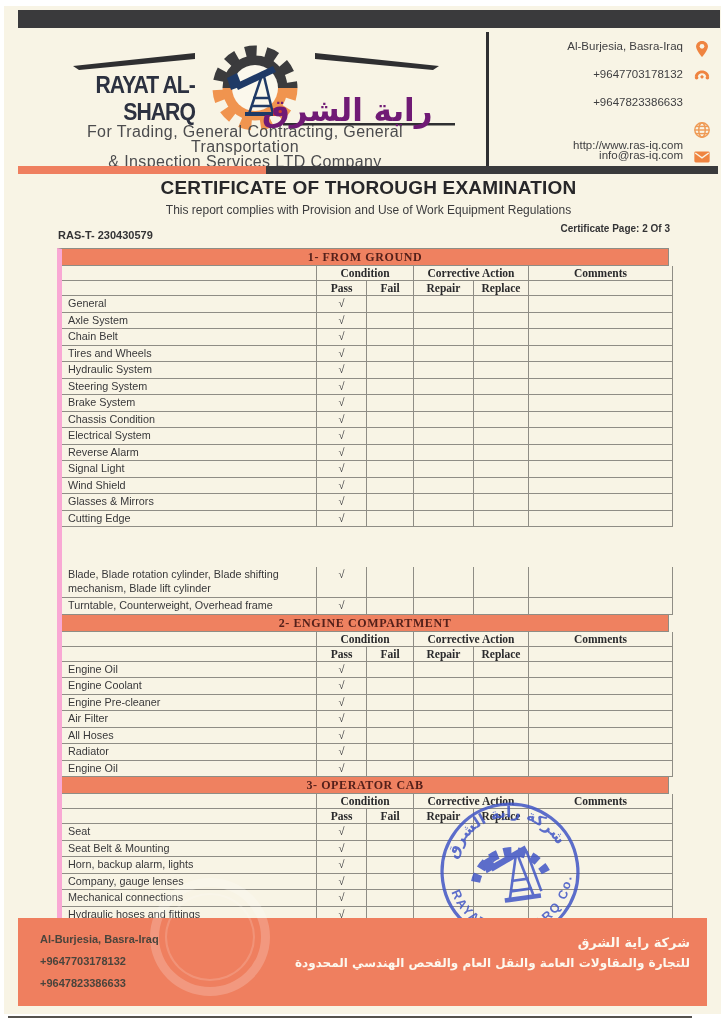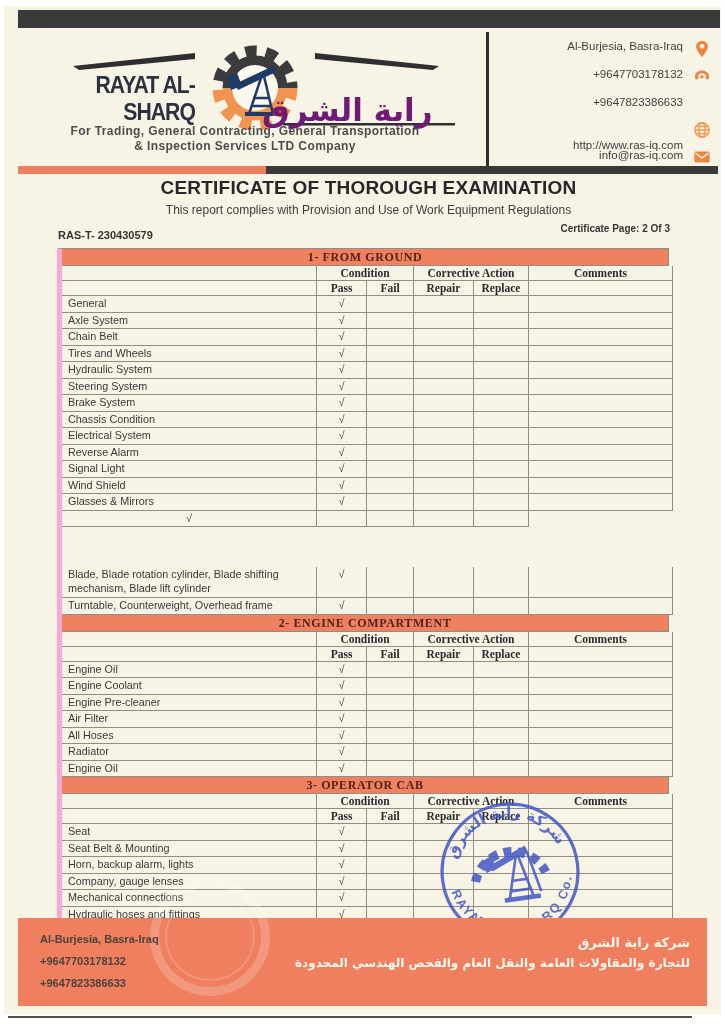--- a/index.html
+++ b/index.html
@@ -15,21 +15,21 @@
   .bottom-line { position:absolute; left:8px; top:1016px; width:684px; height:2px; background:#55524e; }
 
   
   .vdivider { position:absolute; left:486px; top:32px; width:3px; height:134px; background:#2f2f31; }
   .brand-en { position:absolute; left:40px; top:72px; width:155px; text-align:right;
       font-size:23px; font-weight:bold; letter-spacing:-1px; color:#2c3140;
       font-family:"Liberation Sans", sans-serif; transform:scaleX(.92); transform-origin:right; }
   .brand-ar { position:absolute; left:262px; top:63px; width:190px; text-align:left;
       font-size:31px; font-weight:bold; color:#701a75; font-family:"DejaVu Sans", sans-serif;margin-top:29px; }
   .tagline { position:absolute; left:60px; top:124px; width:370px; text-align:center;
-      font-size:12px; font-weight:bold; color:#4c4c4e; letter-spacing:.4px; line-height:15px; }
+      font-size:16px; font-weight:normal; color:#4c4c4e; letter-spacing:.4px; line-height:15px; }
   .logo-svg { position:absolute; left:35px; top:26px; }
 
   
   .contact-line { position:absolute; right:42px; text-align:right; font-size:11.5px;
       color:#3e3e40; white-space:nowrap; }
   .contact-icon { position:absolute; right:14px; width:18px; height:18px; }
 
   
   .cert-title { position:absolute; left:0; top:177px; width:737px; text-align:center;
       font-size:19px; font-weight:bold; color:#272729; letter-spacing:.2px; }
@@ -284,20 +284,21 @@
     </div>
     <div class="grid row">
       <div class="c item">Glasses &amp; Mirrors</div>
       <div class="c mark">√</div>
       <div class="c mark"></div>
       <div class="c mark"></div>
       <div class="c mark"></div>
       <div class="c"></div>
     </div>
     <div class="grid row">
+      <div class="c item">Cutting Edge</div>
       <div class="c mark">√</div>
       <div class="c mark"></div>
       <div class="c mark"></div>
       <div class="c mark"></div>
       <div class="c"></div>
     </div>
     <div class="grid row tall">
       <div class="c item">Blade, Blade rotation cylinder, Blade shifting mechanism, Blade lift cylinder</div>
       <div class="c mark">√</div>
       <div class="c mark"></div>

